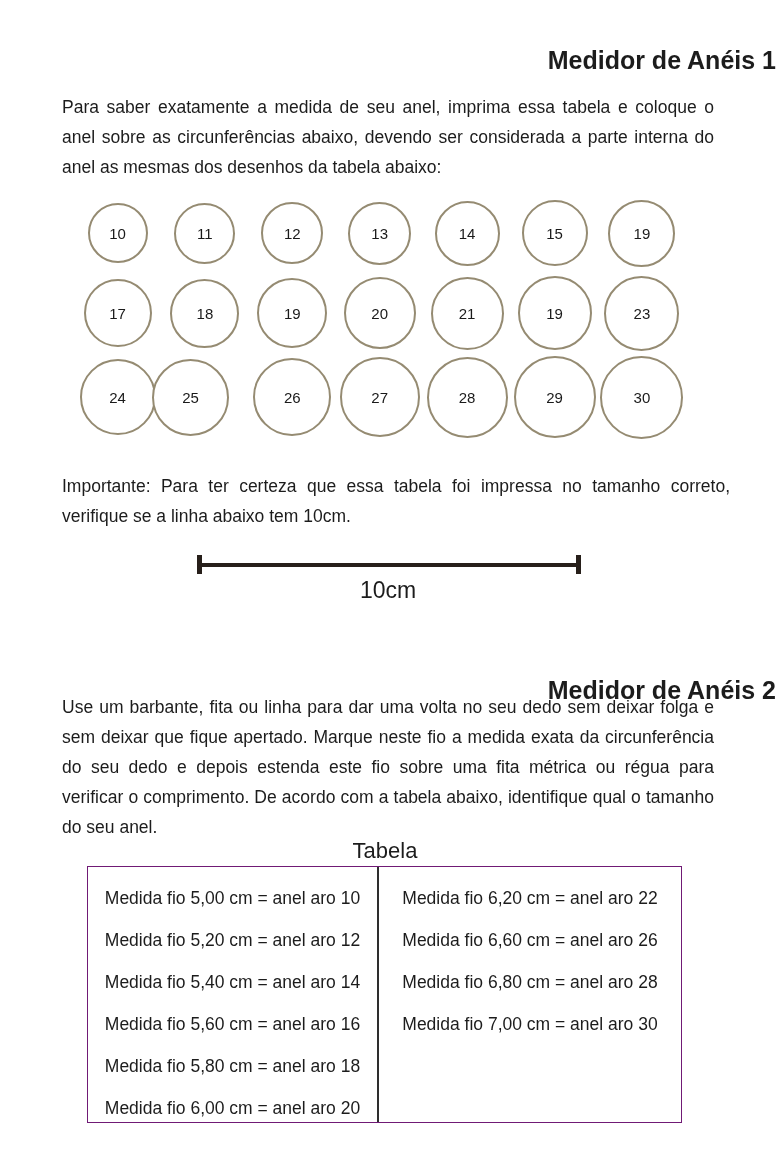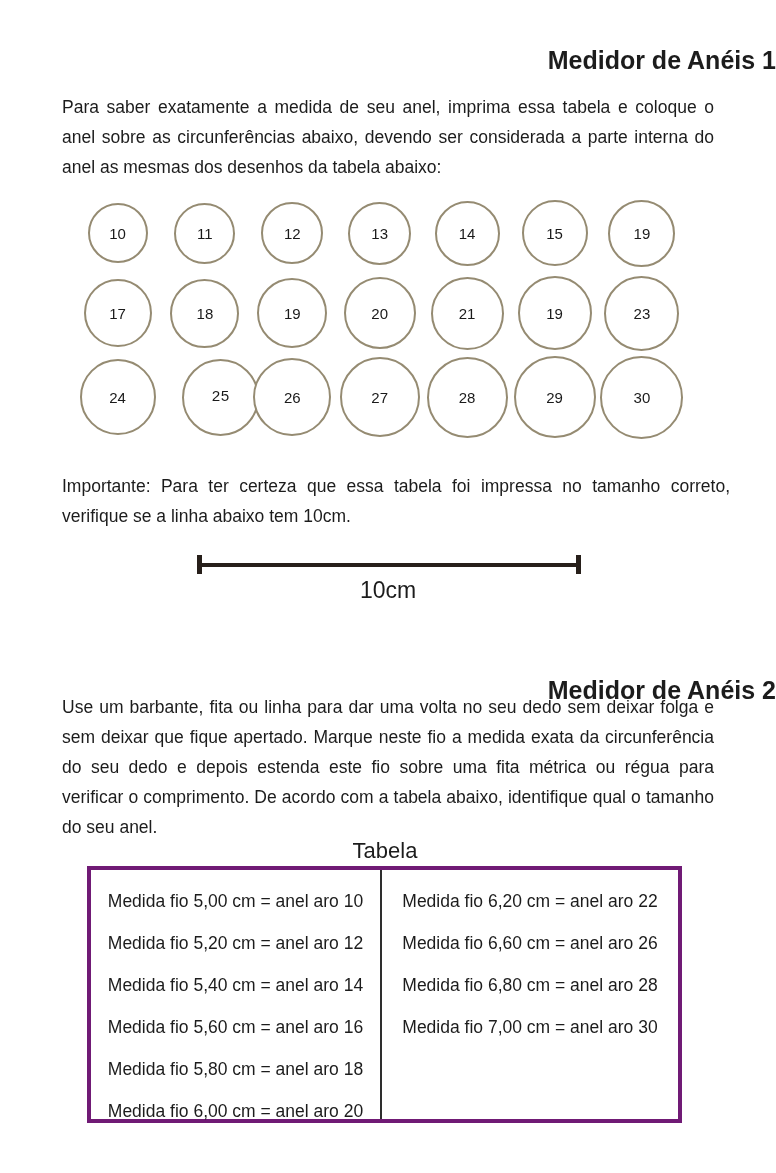--- a/index.html
+++ b/index.html
@@ -68,21 +68,21 @@
     position: absolute;
     left: 0; top: 838px;
     width: 770px;
     text-align: center;
     font-size: 22px;
   }
   .size-table {
     position: absolute;
     left: 87px; top: 866px;
     width: 595px; height: 257px;
-    border: 4px solid #701a75;
+    border: 1px solid #701a75;
     box-sizing: border-box;
     display: flex;
   }
   .size-col {
     box-sizing: border-box;
     padding-top: 10px;
   }
   .size-col.left {
     width: 291px;
     border-right: 2px solid #2e2e2e;
@@ -145,21 +145,21 @@
       </div>
       <div class="ring-circle" style="border-color: rgb(149, 139, 114); width: 74px; height: 74px; left: 517.5px; top: 276px;">
         <span class="ring-size-label">19</span>
       </div>
       <div class="ring-circle" style="border-color: rgb(149, 139, 114); width: 75px; height: 75px; left: 604.4px; top: 275.5px;">
         <span class="ring-size-label">23</span>
       </div>
       <div class="ring-circle" style="border-color: rgb(149, 139, 114); width: 76px; height: 76px; left: 79.5px; top: 359px;">
         <span class="ring-size-label">24</span>
       </div>
-      <div class="ring-circle" style="border-color: rgb(149, 139, 114); width: 77px; height: 77px; left: 182px; top: 358.5px; font-family: Liberation Mono, monospace;">
+      <div class="ring-circle" style="border-color: rgb(149, 139, 114); width: 77px; height: 77px; left: 152px; top: 358.5px;">
         <span class="ring-size-label">25</span>
       </div>
       <div class="ring-circle" style="border-color: rgb(149, 139, 114); width: 78px; height: 78px; left: 253.3px; top: 358px;">
         <span class="ring-size-label">26</span>
       </div>
       <div class="ring-circle" style="border-color: rgb(149, 139, 114); width: 80px; height: 80px; left: 339.7px; top: 357px;">
         <span class="ring-size-label">27</span>
       </div>
       <div class="ring-circle" style="border-color: rgb(149, 139, 114); width: 81px; height: 81px; left: 426.6px; top: 356.5px;">
         <span class="ring-size-label">28</span>

